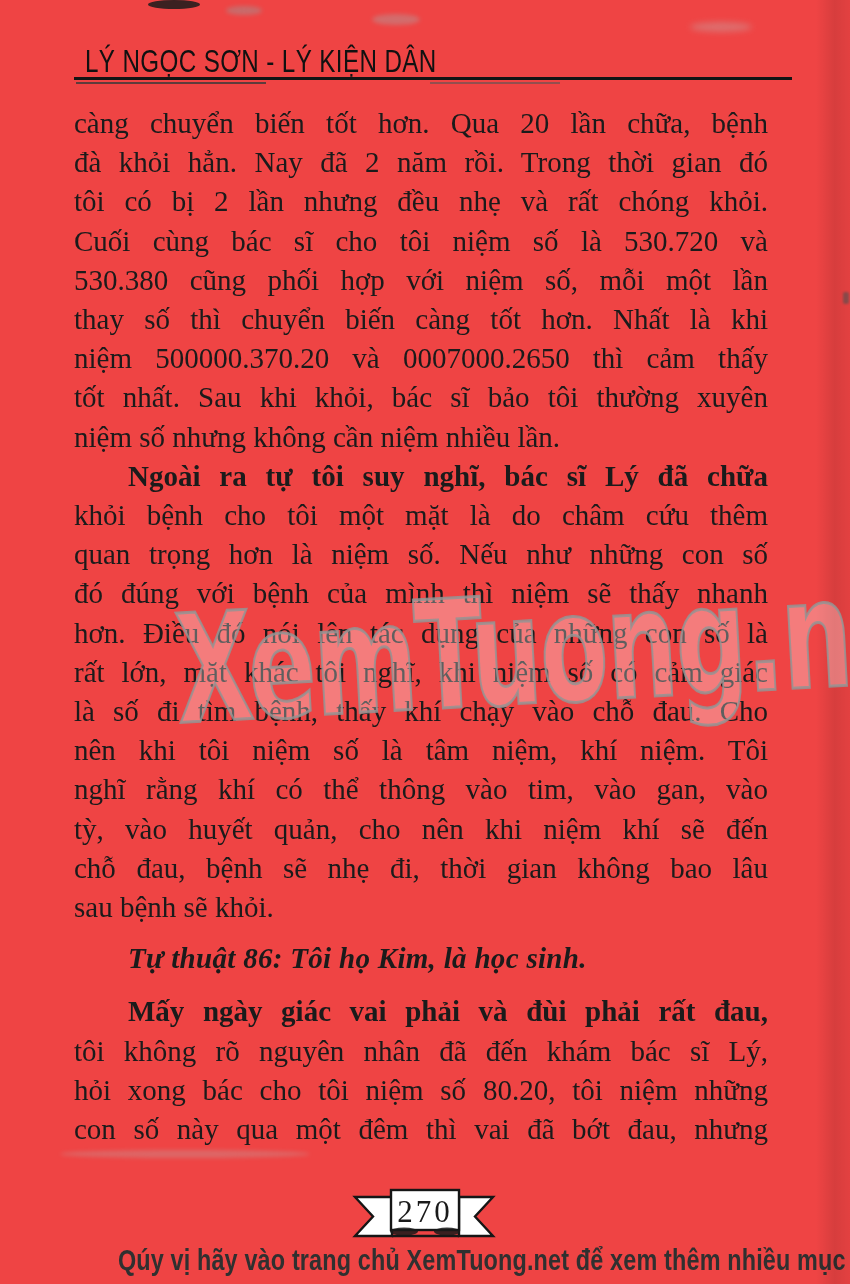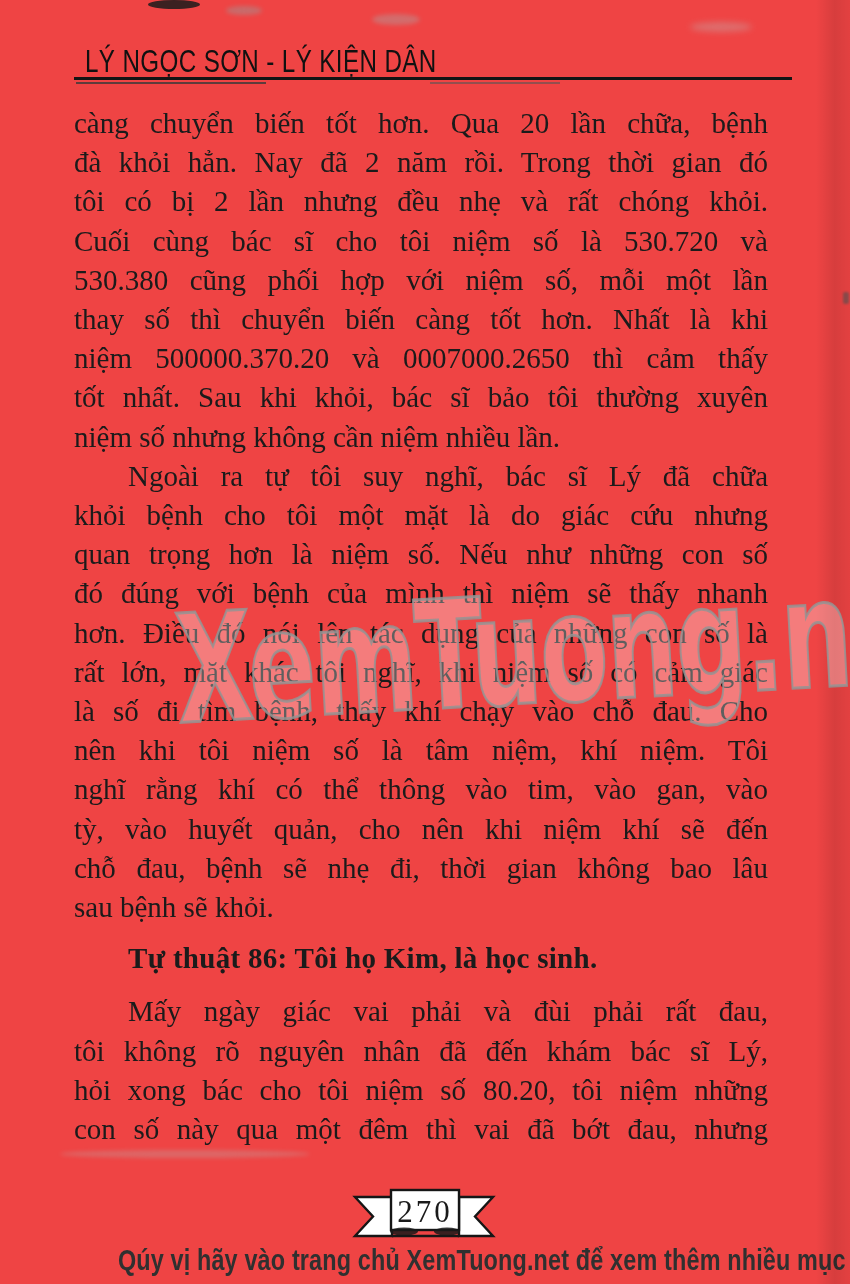--- a/index.html
+++ b/index.html
@@ -25,23 +25,23 @@
     position:absolute; left:430px; top:82px; width:130px; height:2px; background:#555; opacity:.6;
   }
   
   .body-text{
     position:absolute; left:74px; top:104px; width:694px;
     font-size:29px; line-height:39.2px; color:#1b1b1b; z-index:2;
   }
   .para{margin:0;}
   .line{ text-align:justify; text-align-last:justify; white-space:normal; }
   .line.endline{ text-align-last:left; }
-  .line.indent{ text-indent:54px; }
+  .line.indent{ text-indent:54px;font-weight:bold; }
   .heading{
-    font-weight:bold; text-indent:54px;
+    font-weight:bold; font-style:italic; text-indent:54px;
     margin:12px 0 14px 0; letter-spacing:0.3px;
   }
   
   .watermark{
     position:absolute; left:50px; top:570px; width:740px; height:180px;
     text-align:center; z-index:6; pointer-events:none;
     font-family:"DejaVu Sans","Liberation Sans",sans-serif; font-weight:bold;
     font-size:150px; line-height:175px; letter-spacing:-2px;
     transform:rotate(-3.2deg) scaleX(0.66); transform-origin:center center;
     color:rgba(255,255,255,0.30);
@@ -92,21 +92,21 @@
         <div class="line">tôi có bị 2 lần nhưng đều nhẹ và rất chóng khỏi.</div>
         <div class="line">Cuối cùng bác sĩ cho tôi niệm số là 530.720 và</div>
         <div class="line">530.380 cũng phối hợp với niệm số, mỗi một lần</div>
         <div class="line">thay số thì chuyển biến càng tốt hơn. Nhất là khi</div>
         <div class="line">niệm 500000.370.20 và 0007000.2650 thì cảm thấy</div>
         <div class="line">tốt nhất. Sau khi khỏi, bác sĩ bảo tôi thường xuyên</div>
         <div class="line endline">niệm số nhưng không cần niệm nhiều lần.</div>
       </div>
       <div class="para">
         <div class="line indent">Ngoài ra tự tôi suy nghĩ, bác sĩ Lý đã chữa</div>
-        <div class="line">khỏi bệnh cho tôi một mặt là do giác cứu nhưng</div>
+        <div class="line">khỏi bệnh cho tôi một mặt là do châm cứu thêm</div>
         <div class="line">quan trọng hơn là niệm số. Nếu như những con số</div>
         <div class="line">đó đúng với bệnh của mình thì niệm sẽ thấy nhanh</div>
         <div class="line">hơn. Điều đó nói lên tác dụng của những con số là</div>
         <div class="line">rất lớn, mặt khác tôi nghĩ, khi niệm số có cảm giác</div>
         <div class="line">là số đi tìm bệnh, thấy khí chạy vào chỗ đau. Cho</div>
         <div class="line">nên khi tôi niệm số là tâm niệm, khí niệm. Tôi</div>
         <div class="line">nghĩ rằng khí có thể thông vào tim, vào gan, vào</div>
         <div class="line">tỳ, vào huyết quản, cho nên khi niệm khí sẽ đến</div>
         <div class="line">chỗ đau, bệnh sẽ nhẹ đi, thời gian không bao lâu</div>
         <div class="line endline">sau bệnh sẽ khỏi.</div>

